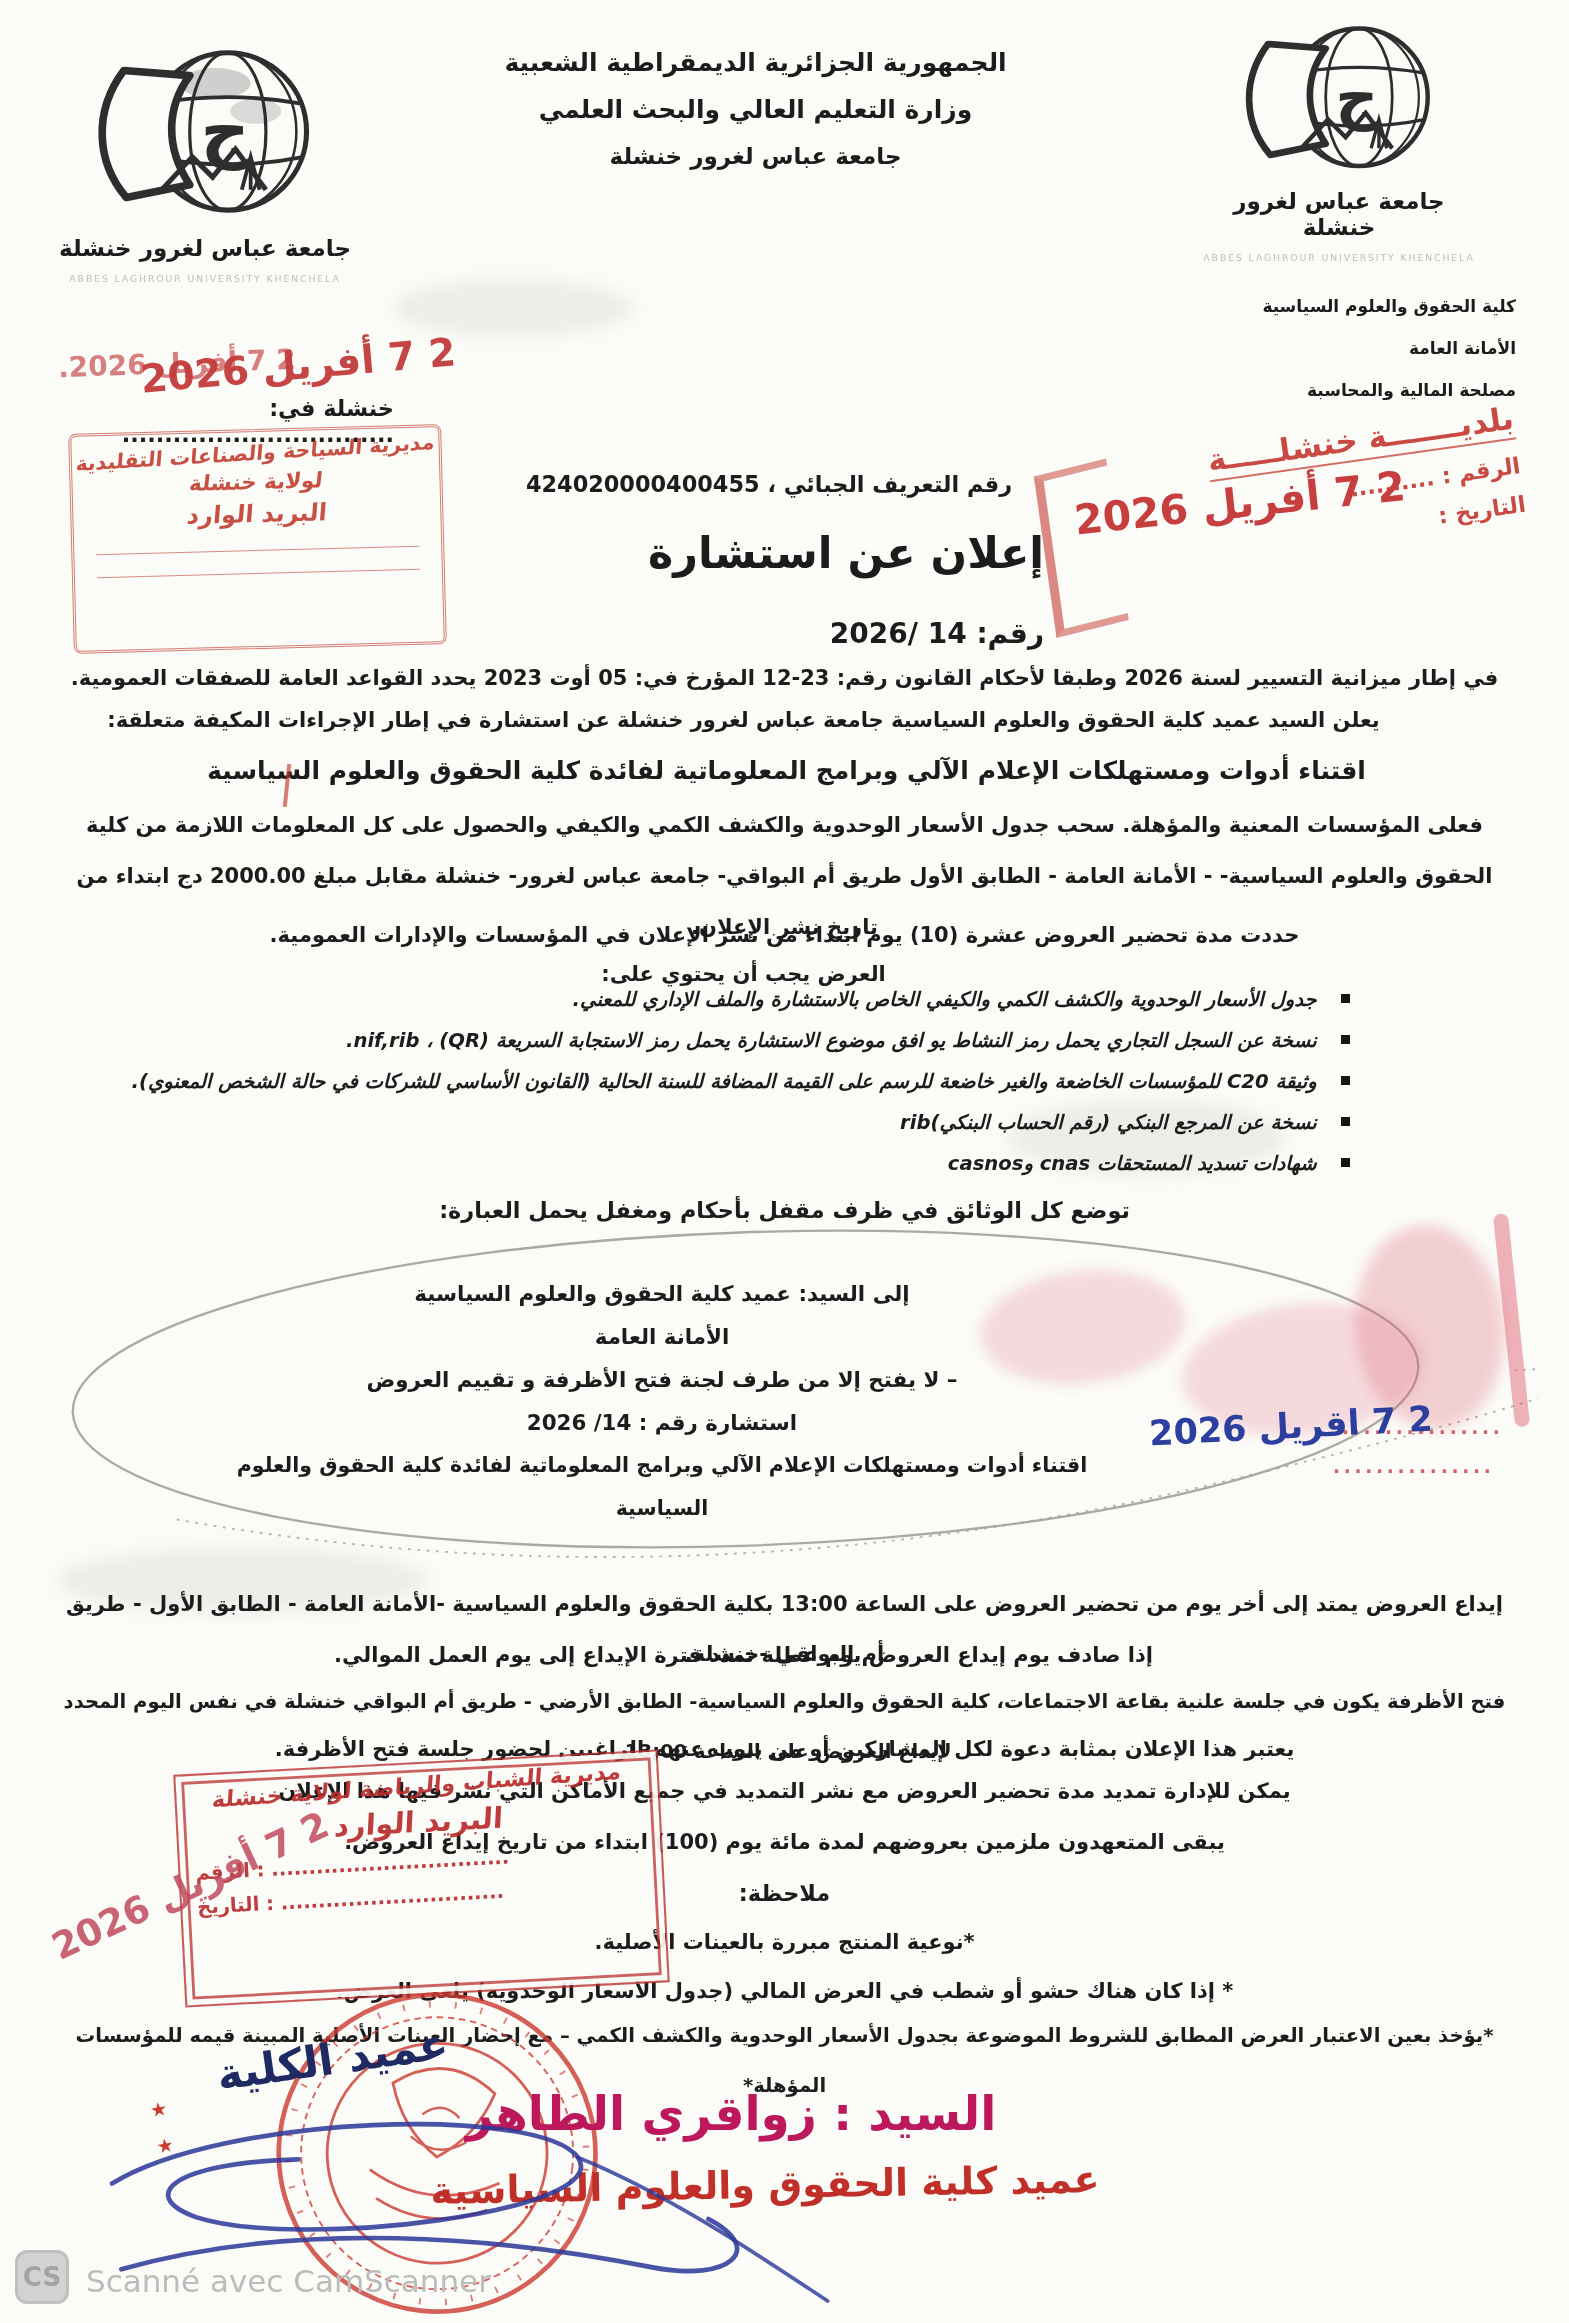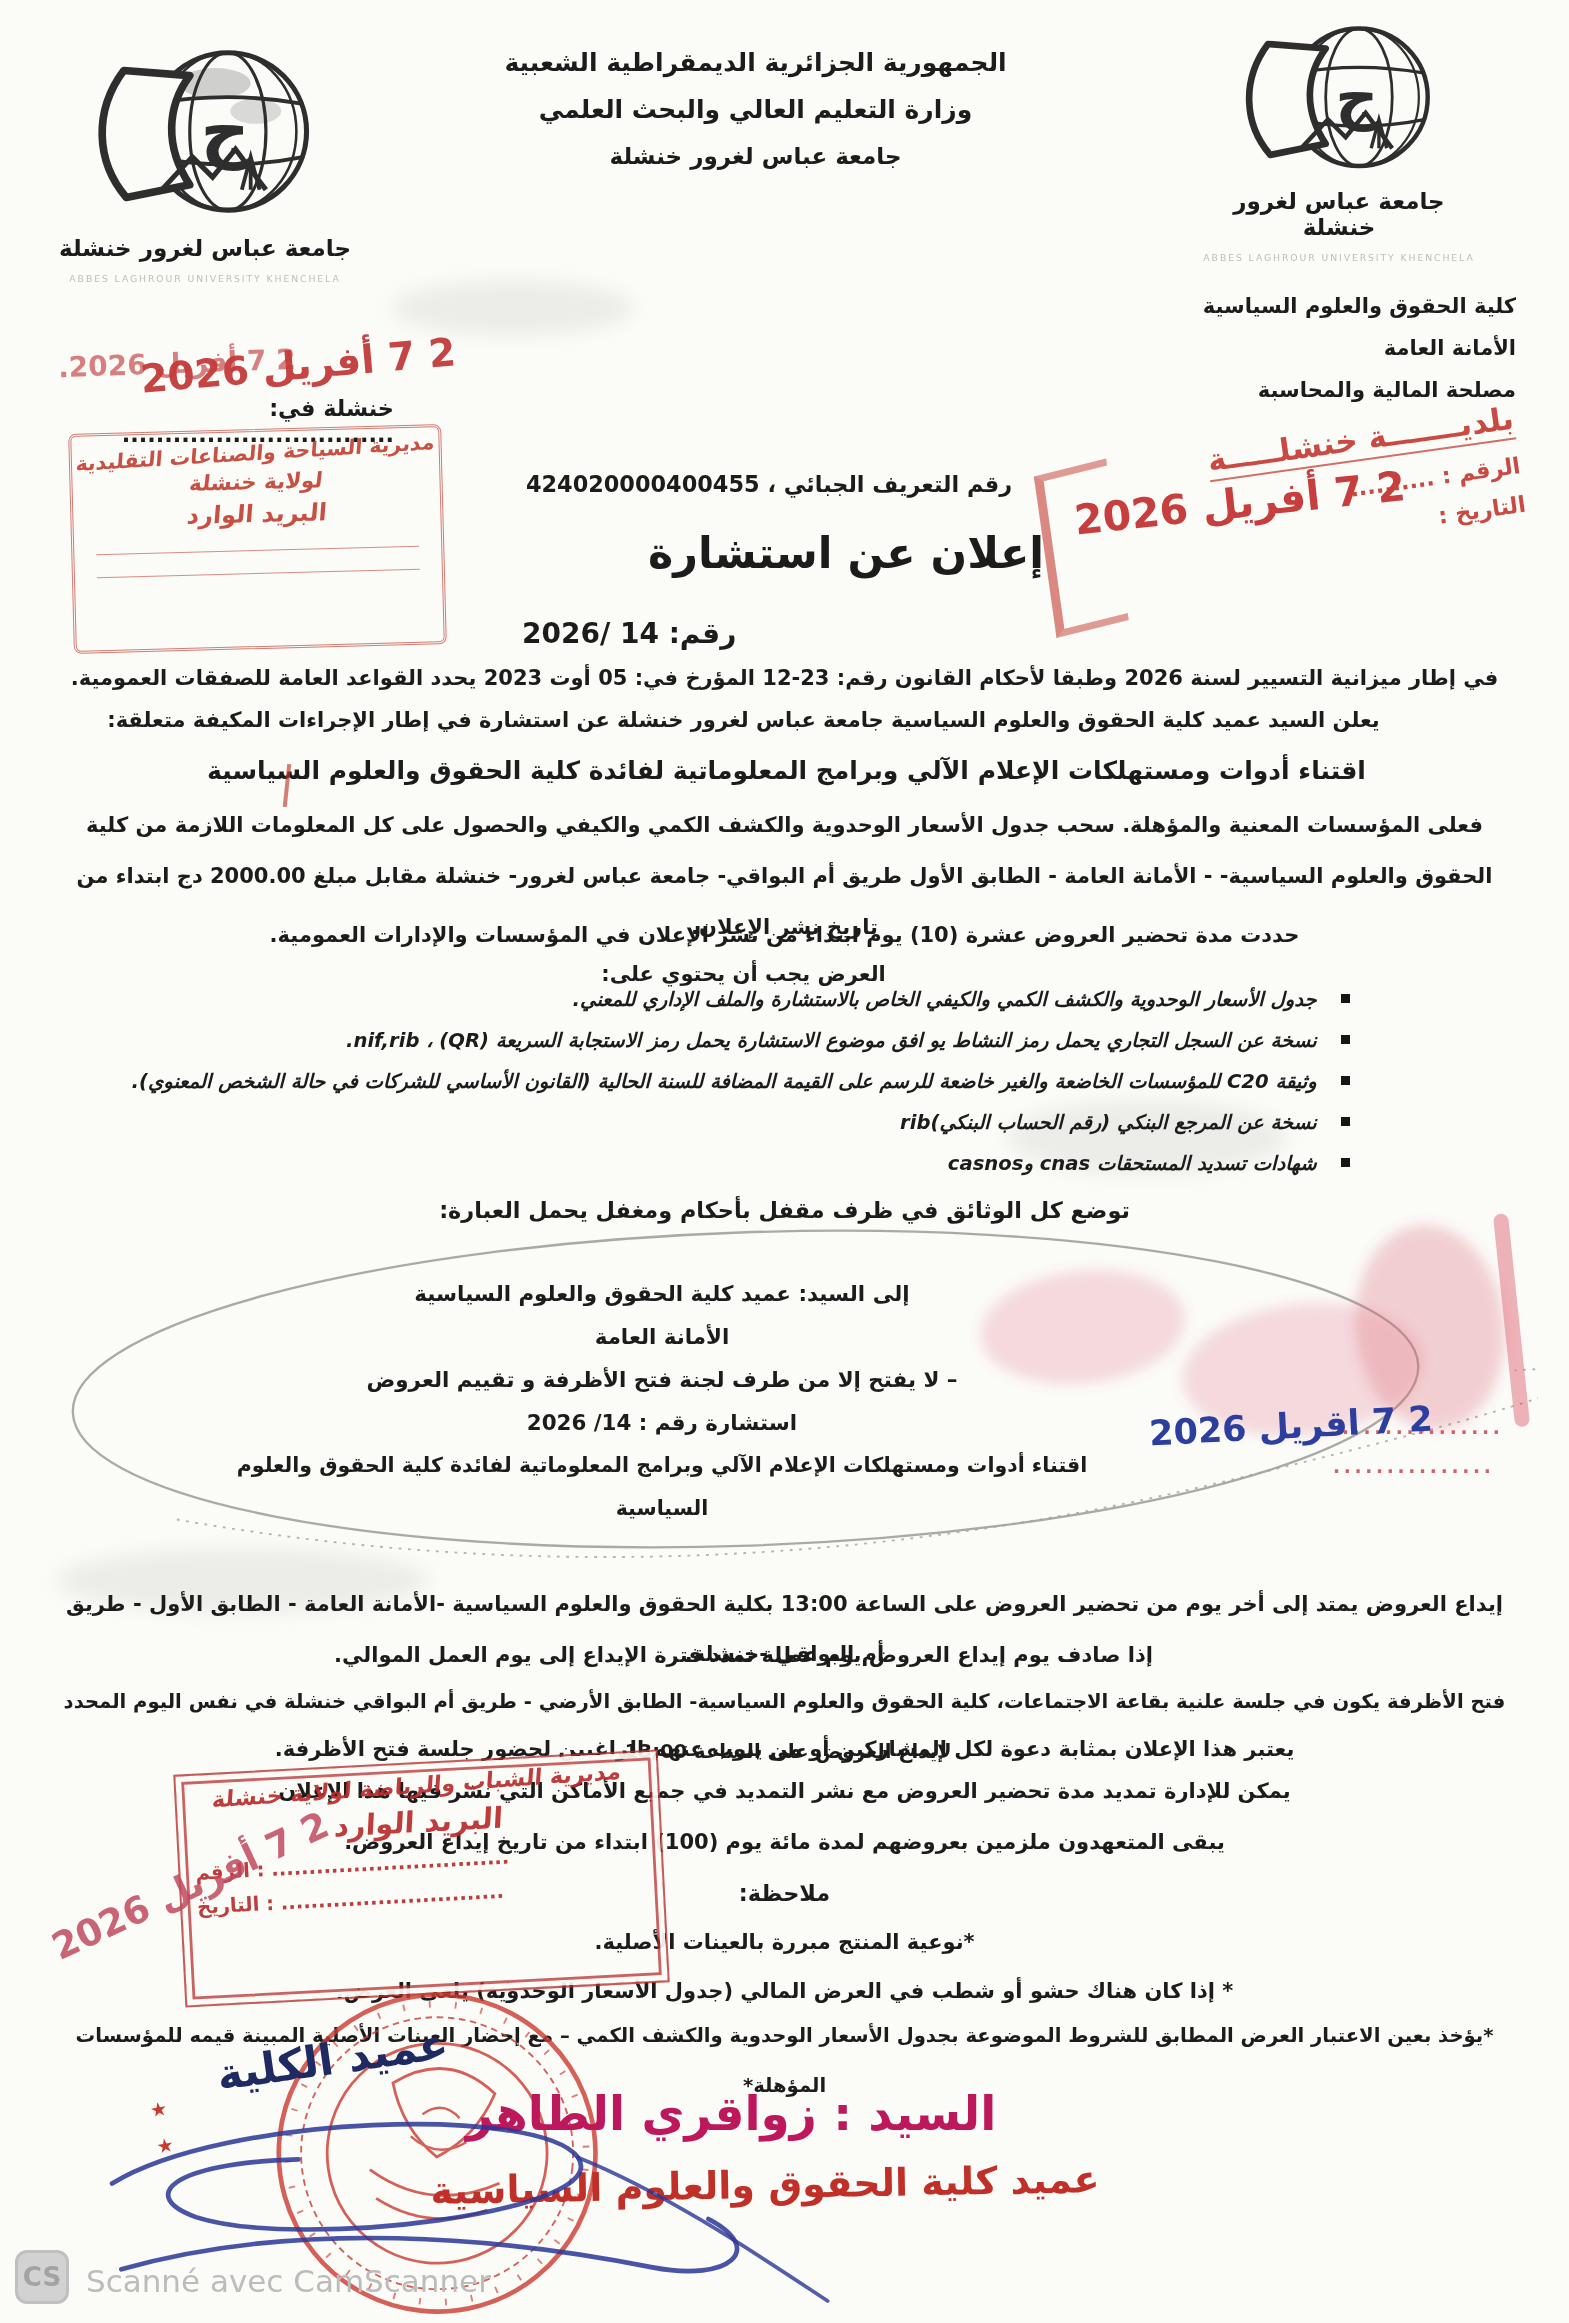--- a/index.html
+++ b/index.html
@@ -10,42 +10,42 @@
   .ctr{text-align:center;}
   .par{position:absolute;right:60px;width:1451px;direction:rtl;text-align:center;
        font-size:21px;line-height:50px;}
   .small{font-size:19.6px;}
   
   .hdr{left:392px;top:39px;width:727px;font-size:25px;line-height:47px;text-align:center;direction:rtl;}
   .logo{text-align:center;}
   .logo svg{display:block;margin:0 auto;}
   .logo-cap{font-size:23px;direction:rtl;margin-top:1.9px;}
   .logo-cap-en{font-size:9.3px;letter-spacing:1.9px;color:#8a8a84;opacity:.55;margin-top:12px;font-weight:400;}
-  .dept{right:54px;top:285px;direction:rtl;text-align:right;font-size:21px;line-height:42px;}
+  .dept{right:54px;top:285px;direction:rtl;text-align:right;font-size:17px;line-height:42px;}
   .date-stamp{color:#c84b4b;white-space:nowrap;direction:rtl;}
   .tourism{left:71px;top:429px;width:373px;height:220px;border:3.7px double rgba(192,57,43,.75);
            border-radius:7.5px;transform:rotate(-1.5deg);color:#c0392b;direction:rtl;text-align:center;
            padding-top:9.3px;box-sizing:border-box;opacity:.88;}
   .tourism .t1{font-size:20.5px;transform:skewX(-8deg) rotate(-2deg);}
   .tourism .t2{font-size:21.4px;margin-top:3.7px;transform:skewX(-8deg);}
   .tourism .t3{font-size:24px;margin-top:5.6px;transform:skewX(-6deg);}
   .tourism .ln{height:22.4px;border-bottom:1.9px solid rgba(192,57,43,.65);width:88%;margin:0 auto;}
   .muni{left:1061px;top:431px;width:466px;height:200px;transform:rotate(-8deg);color:#c43b33;
         direction:rtl;text-align:right;opacity:.92;}
   .muni .nm{font-size:31px;border-bottom:2.8px solid rgba(196,59,51,.8);display:inline-block;padding-bottom:1.9px;}
   .muni .row{font-size:22.4px;margin-top:13px;}
   .muni .bigdate{position:absolute;left:17px;top:41px;font-size:41px;transform:rotate(2deg);
                  color:#c22f2f;white-space:nowrap;direction:rtl;}
   .muni .bracket{position:absolute;left:-17px;top:5.6px;width:65px;height:149px;
                  border-left:9.3px solid rgba(196,59,51,.65);border-top:7.5px solid rgba(196,59,51,.55);
                  border-bottom:7.5px solid rgba(196,59,51,.55);transform:skewY(-6deg);}
   
   .tax{right:540px;top:471px;width:522px;font-size:22.4px;direction:rtl;text-align:center;}
   .title{left:522px;top:528px;width:522px;font-size:43px;text-align:right;direction:rtl;letter-spacing:0.9px;}
-  .num{left:522px;top:617px;width:522px;font-size:28px;text-align:left;direction:rtl;}
+  .num{left:522px;top:617px;width:522px;font-size:28px;text-align:right;direction:rtl;}
   
   .bullets{right:220px;top:979px;width:1296px;direction:rtl;}
   .bullet-row{display:flex;align-items:flex-start;min-height:41px;font-style:italic;}
   .sq{width:9.3px;height:9.3px;background:#151515;margin:15px 0 0 24px;flex:0 0 auto;}
   .bullet-text{font-size:19.6px;line-height:41px;}
   
   .env-lines{left:191px;top:1272px;width:942px;text-align:center;direction:rtl;
              font-size:21.4px;line-height:43px;}
   .pinkstamp{left:956px;top:1236px;width:565px;height:235px;transform:rotate(-6deg);opacity:.85;}
   .pinkstamp .edge{position:absolute;right:0;top:5.6px;width:15px;height:214px;

